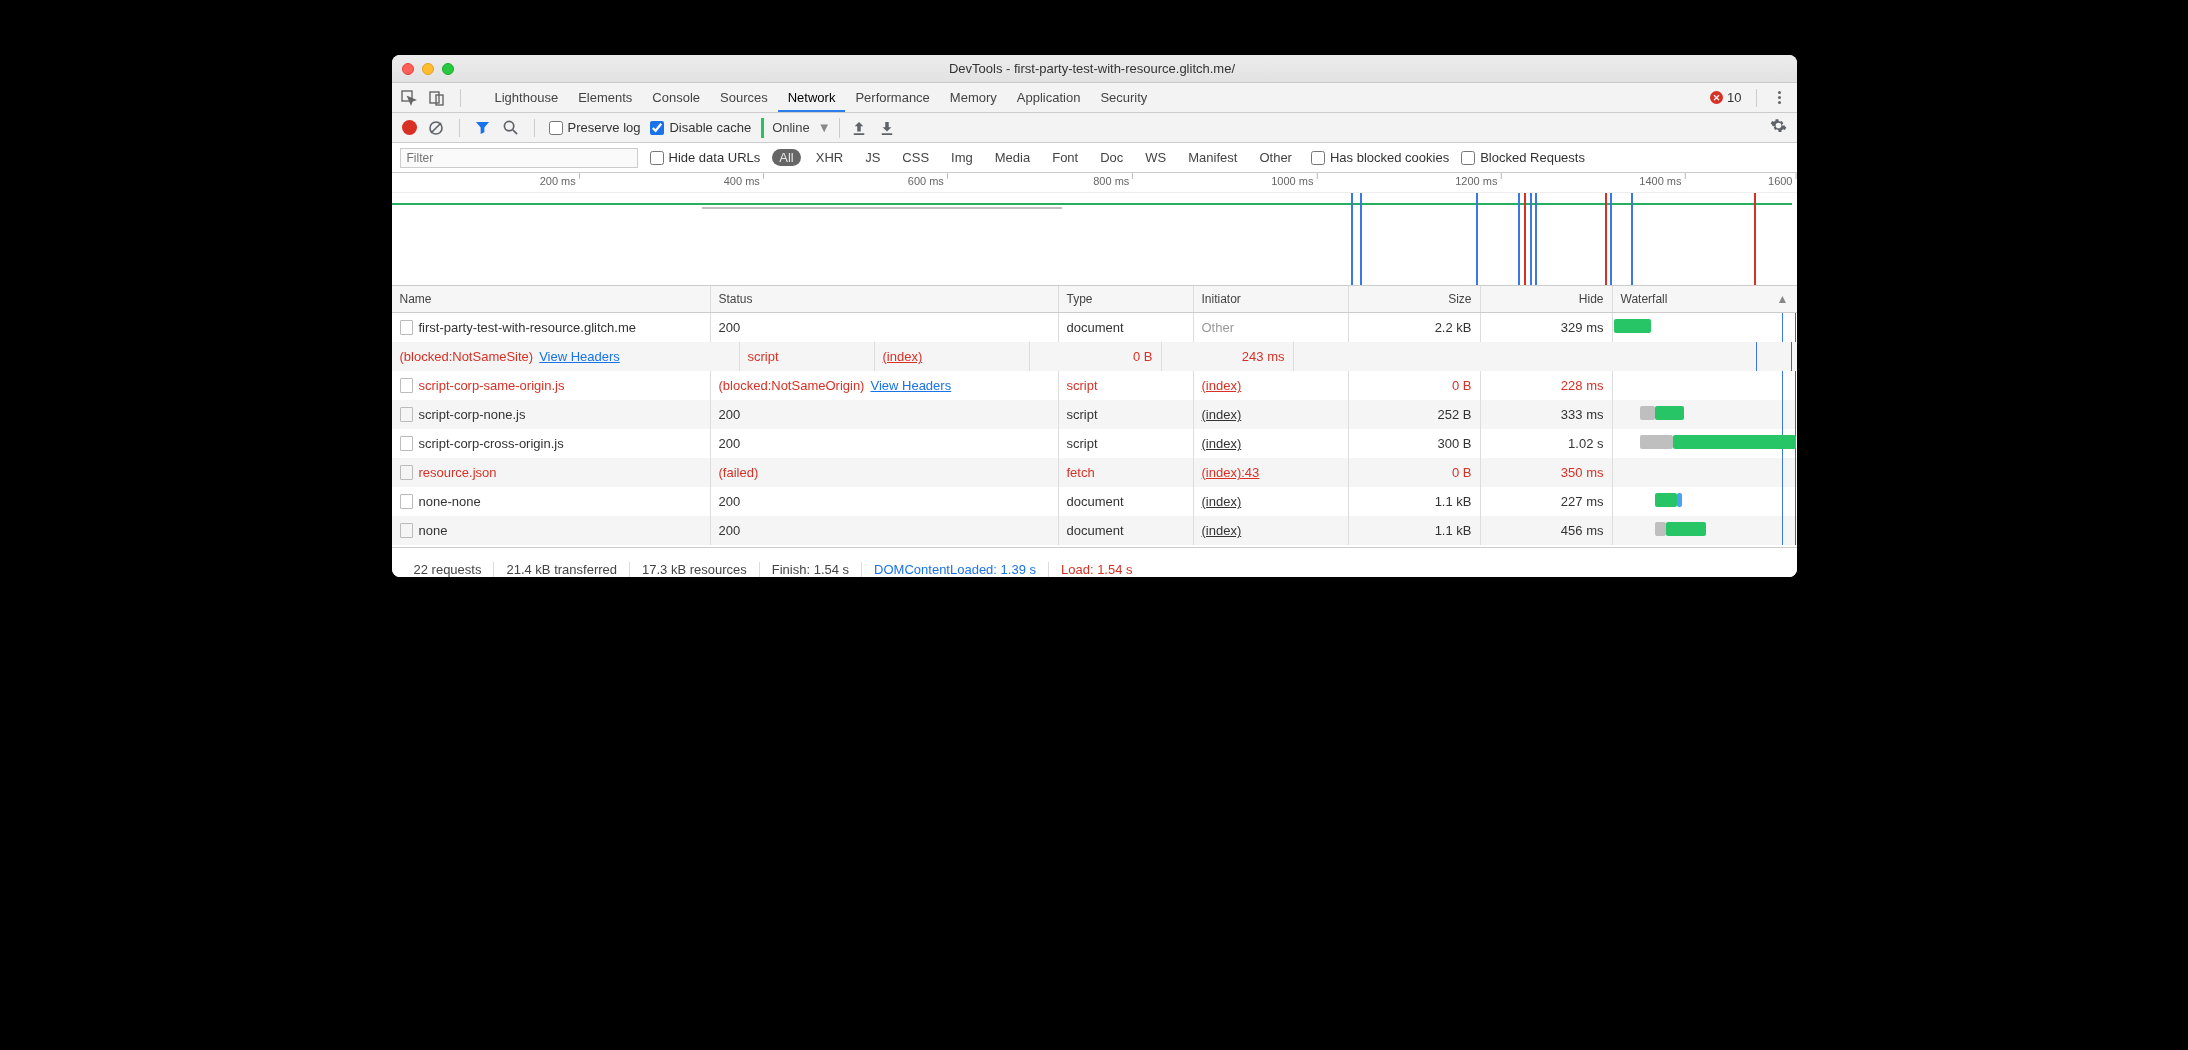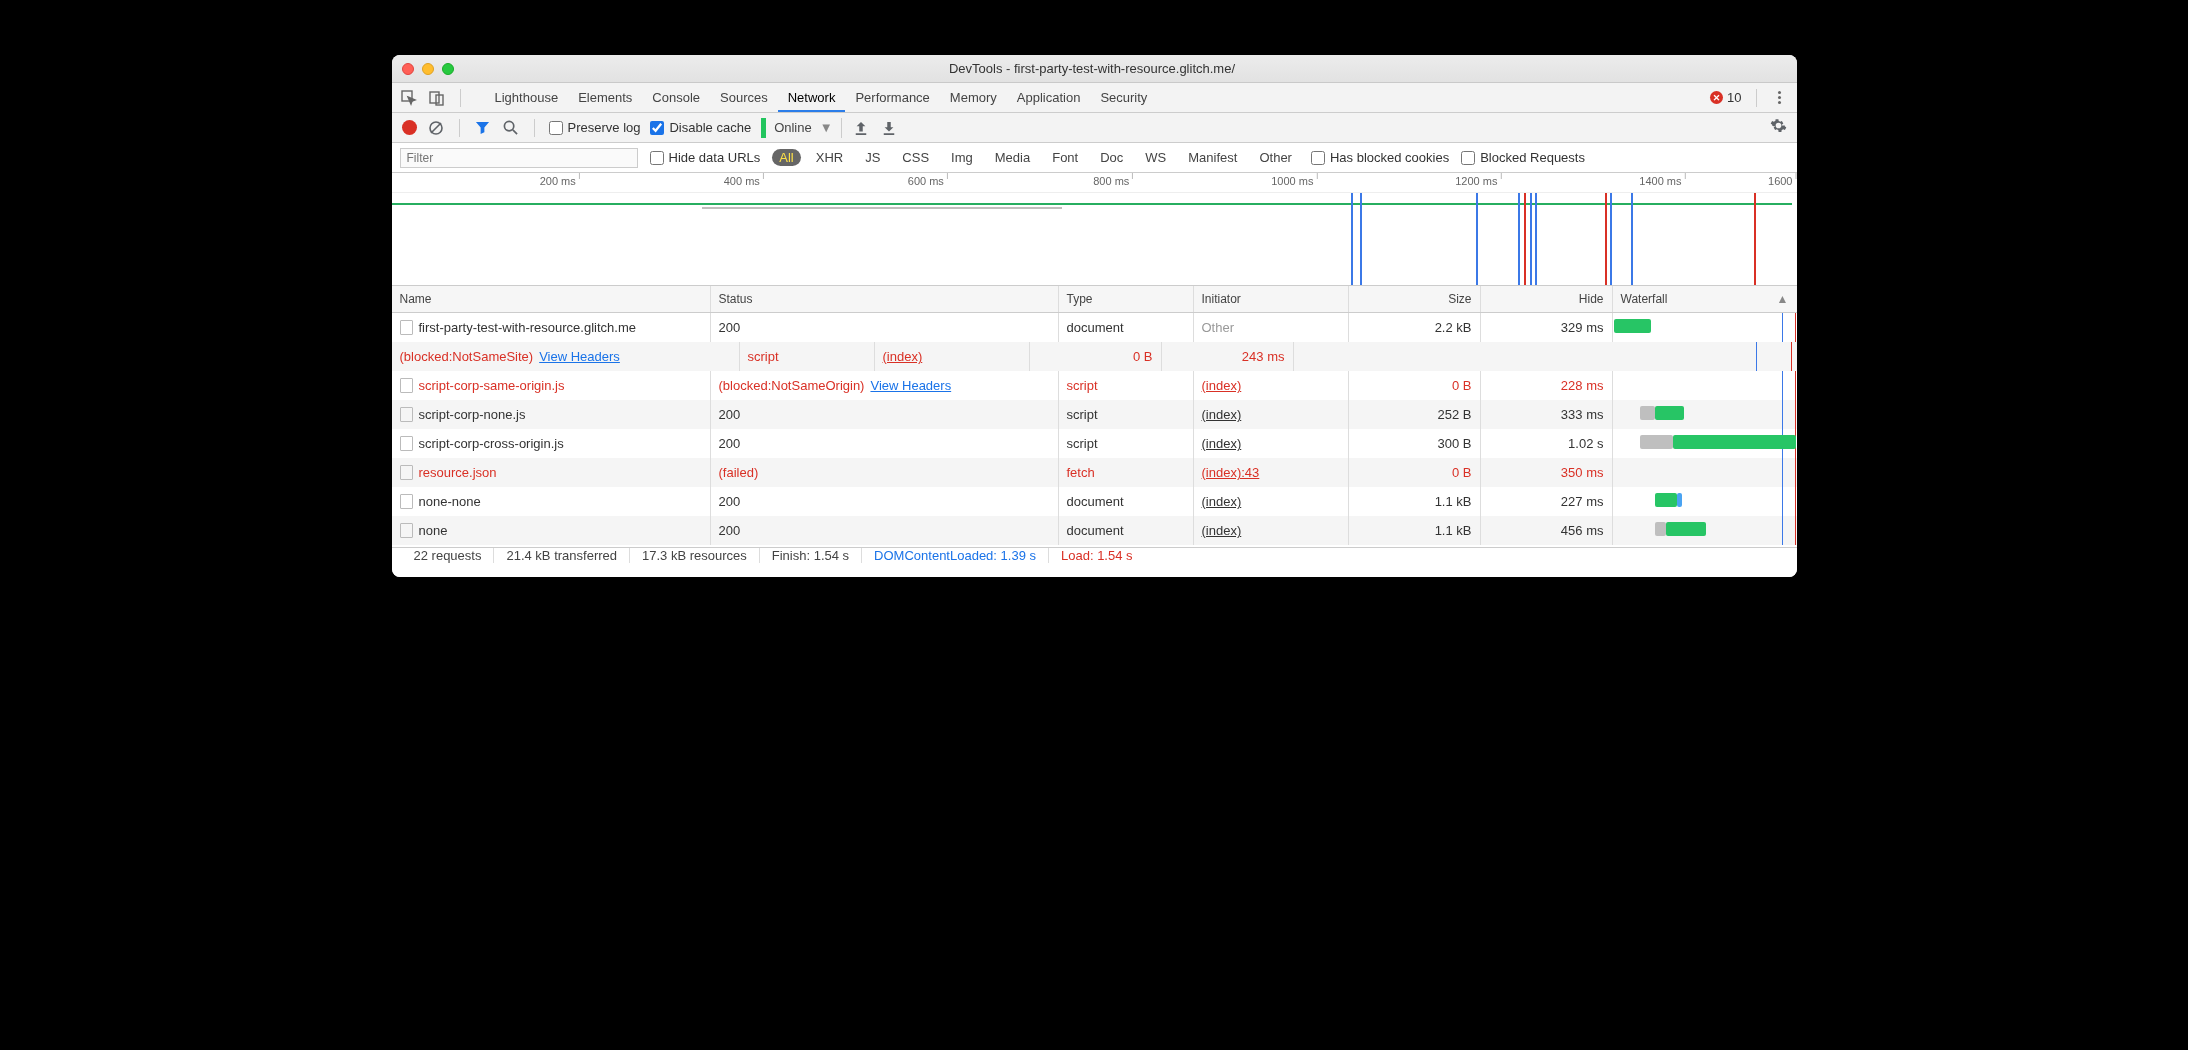--- a/index.html
+++ b/index.html
@@ -66,36 +66,36 @@
     display:flex;
     align-items:center;
     padding: 0 10px;
     gap: 10px;
   }
   .rec { width:15px; height:15px; border-radius:50%; background:#d93025; }
   .ico-btn { width:18px; height:18px; display:flex;align-items:center;justify-content:center;color:#5f6368; cursor:pointer;}
   .ico-blue { color:#1a73e8; }
   .cb { display:flex; align-items:center; gap:5px; color:#333; }
   .cb input { width:14px; height:14px; accent-color:#1a73e8; }
-  .throttle { display:flex; align-items:center; gap:8px; padding:0 8px; border-left:5px solid #22c55e; border-right:1px solid #ccc; height:20px; color:#444;}
+  .throttle { display:flex; align-items:center; gap:8px; padding:0 8px; border-left:3px solid #22c55e; border-right:1px solid #ccc; height:20px; color:#444;}
   .gear { margin-left:auto; color:#5f6368; font-size:16px;}
   
   .filter-row {
     height: 30px;
     background:#fff;
     border-bottom:1px solid #ccc;
     display:flex;
     align-items:center;
     padding:0 8px;
     gap:12px;
     font-size:13px;
   }
   .filter-input { width:238px; height:20px; border:1px solid #ccc; background:#fafafa; padding:0 6px; font-size:12px; color:#888;}
   .chip { padding:1px 7px; border-radius:9px; color:#444; cursor:pointer;}
-  .chip.active { background:#666; color:#fde047; }
+  .chip.active { background:#666; color:#e5e5e5; }
   .chips { display:flex; gap:8px; align-items:center;}
   
   .overview {
     height: 113px;
     background:#fff;
     border-bottom:1px solid #ccc;
     position:relative;
   }
   .ov-ruler { height:20px; border-bottom:1px solid #eee; position:relative; font-size:11px; color:#666;}
   .ov-tick { position:absolute; top:2px; transform:translateX(-100%); padding-right:4px;}
@@ -128,21 +128,21 @@
   .init-other { color:#999; }
   .wf-cell { position:relative; padding:0 4px; }
   .wf-bar { position:absolute; top:6px; height:14px; border-radius:2px;}
   .wf-vline { position:absolute; top:0; bottom:0; width:1px;}
   
   .statusbar {
     height:30px;
     border-top:1px solid #ccc;
     background:#fff;
     display:flex;
-    align-items:flex-start;
+    align-items:flex-end;
     padding:0 10px;
     gap:0;
     font-size:13px;
     color:#444;
   }
   .stat { padding:0 12px; border-right:1px solid #ddd; }
   .stat:last-child{border-right:none;}
   .stat.blue { color:#1a73e8; }
   .stat.red { color:#d93025; }
 </style>

